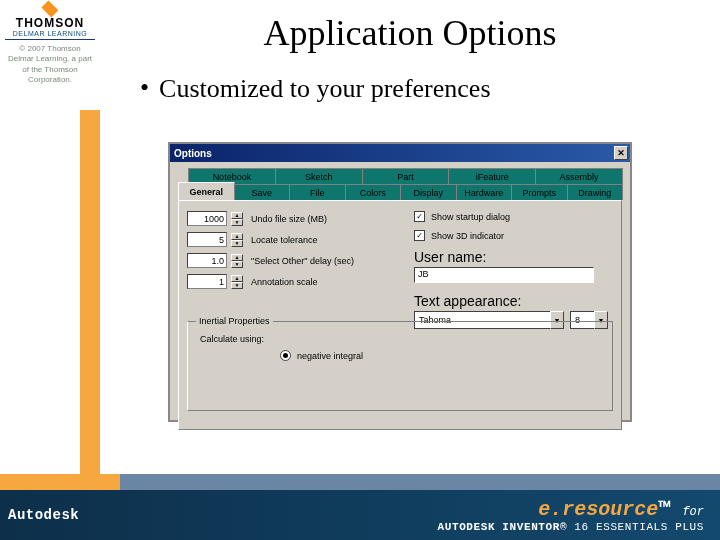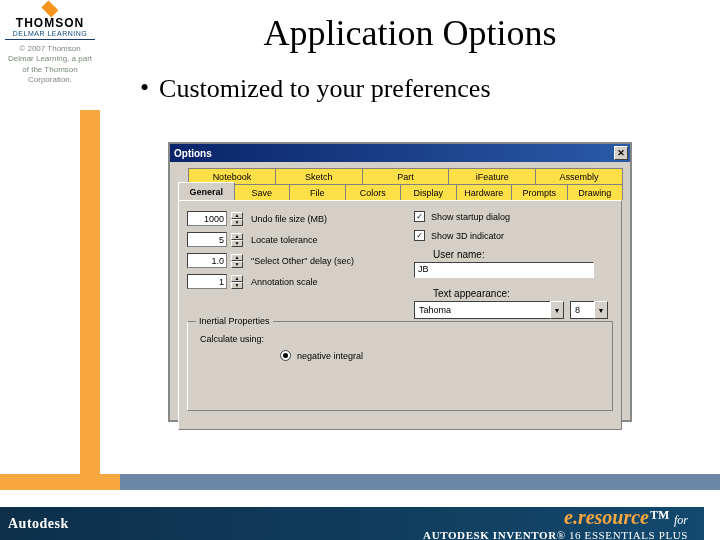--- a/index.html
+++ b/index.html
@@ -135,21 +135,21 @@
     display: flex;
     padding: 6px 8px 0 18px;
   }
   .tabs-row2 {
     display: flex;
     padding: 0 8px 0 8px;
   }
   .tab {
     border: 1px solid #808080;
     border-bottom: none;
-    background: #fde047;
+    background: #0f766e;
     font-size: 9px;
     height: 16px;
     display: flex;
     align-items: center;
     justify-content: center;
     flex: 1;
     margin-right: -1px;
   }
   .tab.active {
     background: #d4d0c8;
@@ -228,21 +228,21 @@
   .cb {
     width: 11px; height: 11px;
     background: #fff;
     border: 1px solid #404040;
     display: flex;
     align-items: center;
     justify-content: center;
     font-size: 8px;
     line-height: 8px;
   }
-  .lbl9 { font-size: 10px; margin-bottom: 2px; margin-left: 19px; }
+  .lbl9 { font-size: 14px; margin-bottom: 2px; }
   .textbox {
     width: 180px; height: 16px;
     background: #fff;
     border: 1px solid #404040;
     border-right-color: #fff;
     border-bottom-color: #fff;
     padding: 1px 3px;
     font-size: 9px;
     margin-bottom: 10px;
   }
@@ -317,27 +317,27 @@
   .footer-band {
     position: absolute;
     left: 0; right: 0; bottom: 50px;
     height: 16px;
     display: flex;
   }
   .fb1 { width: 120px; background: #f7a740; }
   .fb2 { flex: 1; background: #6a86a4; }
   .footer {
     position: absolute;
-    left: 0; right: 16px; bottom: 0;
-    height: 33px;
+    left: 0; right: 0; bottom: 0;
+    height: 50px;
     background: linear-gradient(to right, #0d2f4a, #13496e);
     display: flex;
     align-items: center;
     color: #fff;
-    font-family: Liberation Serif, serif;
+    font-family: Liberation Mono, monospace;
   }
   .autodesk {
     width: 120px;
     padding-left: 8px;
     font-size: 14px;
     font-weight: bold;
     letter-spacing: 0.5px;
   }
   .eresource {
     margin-left: auto;

